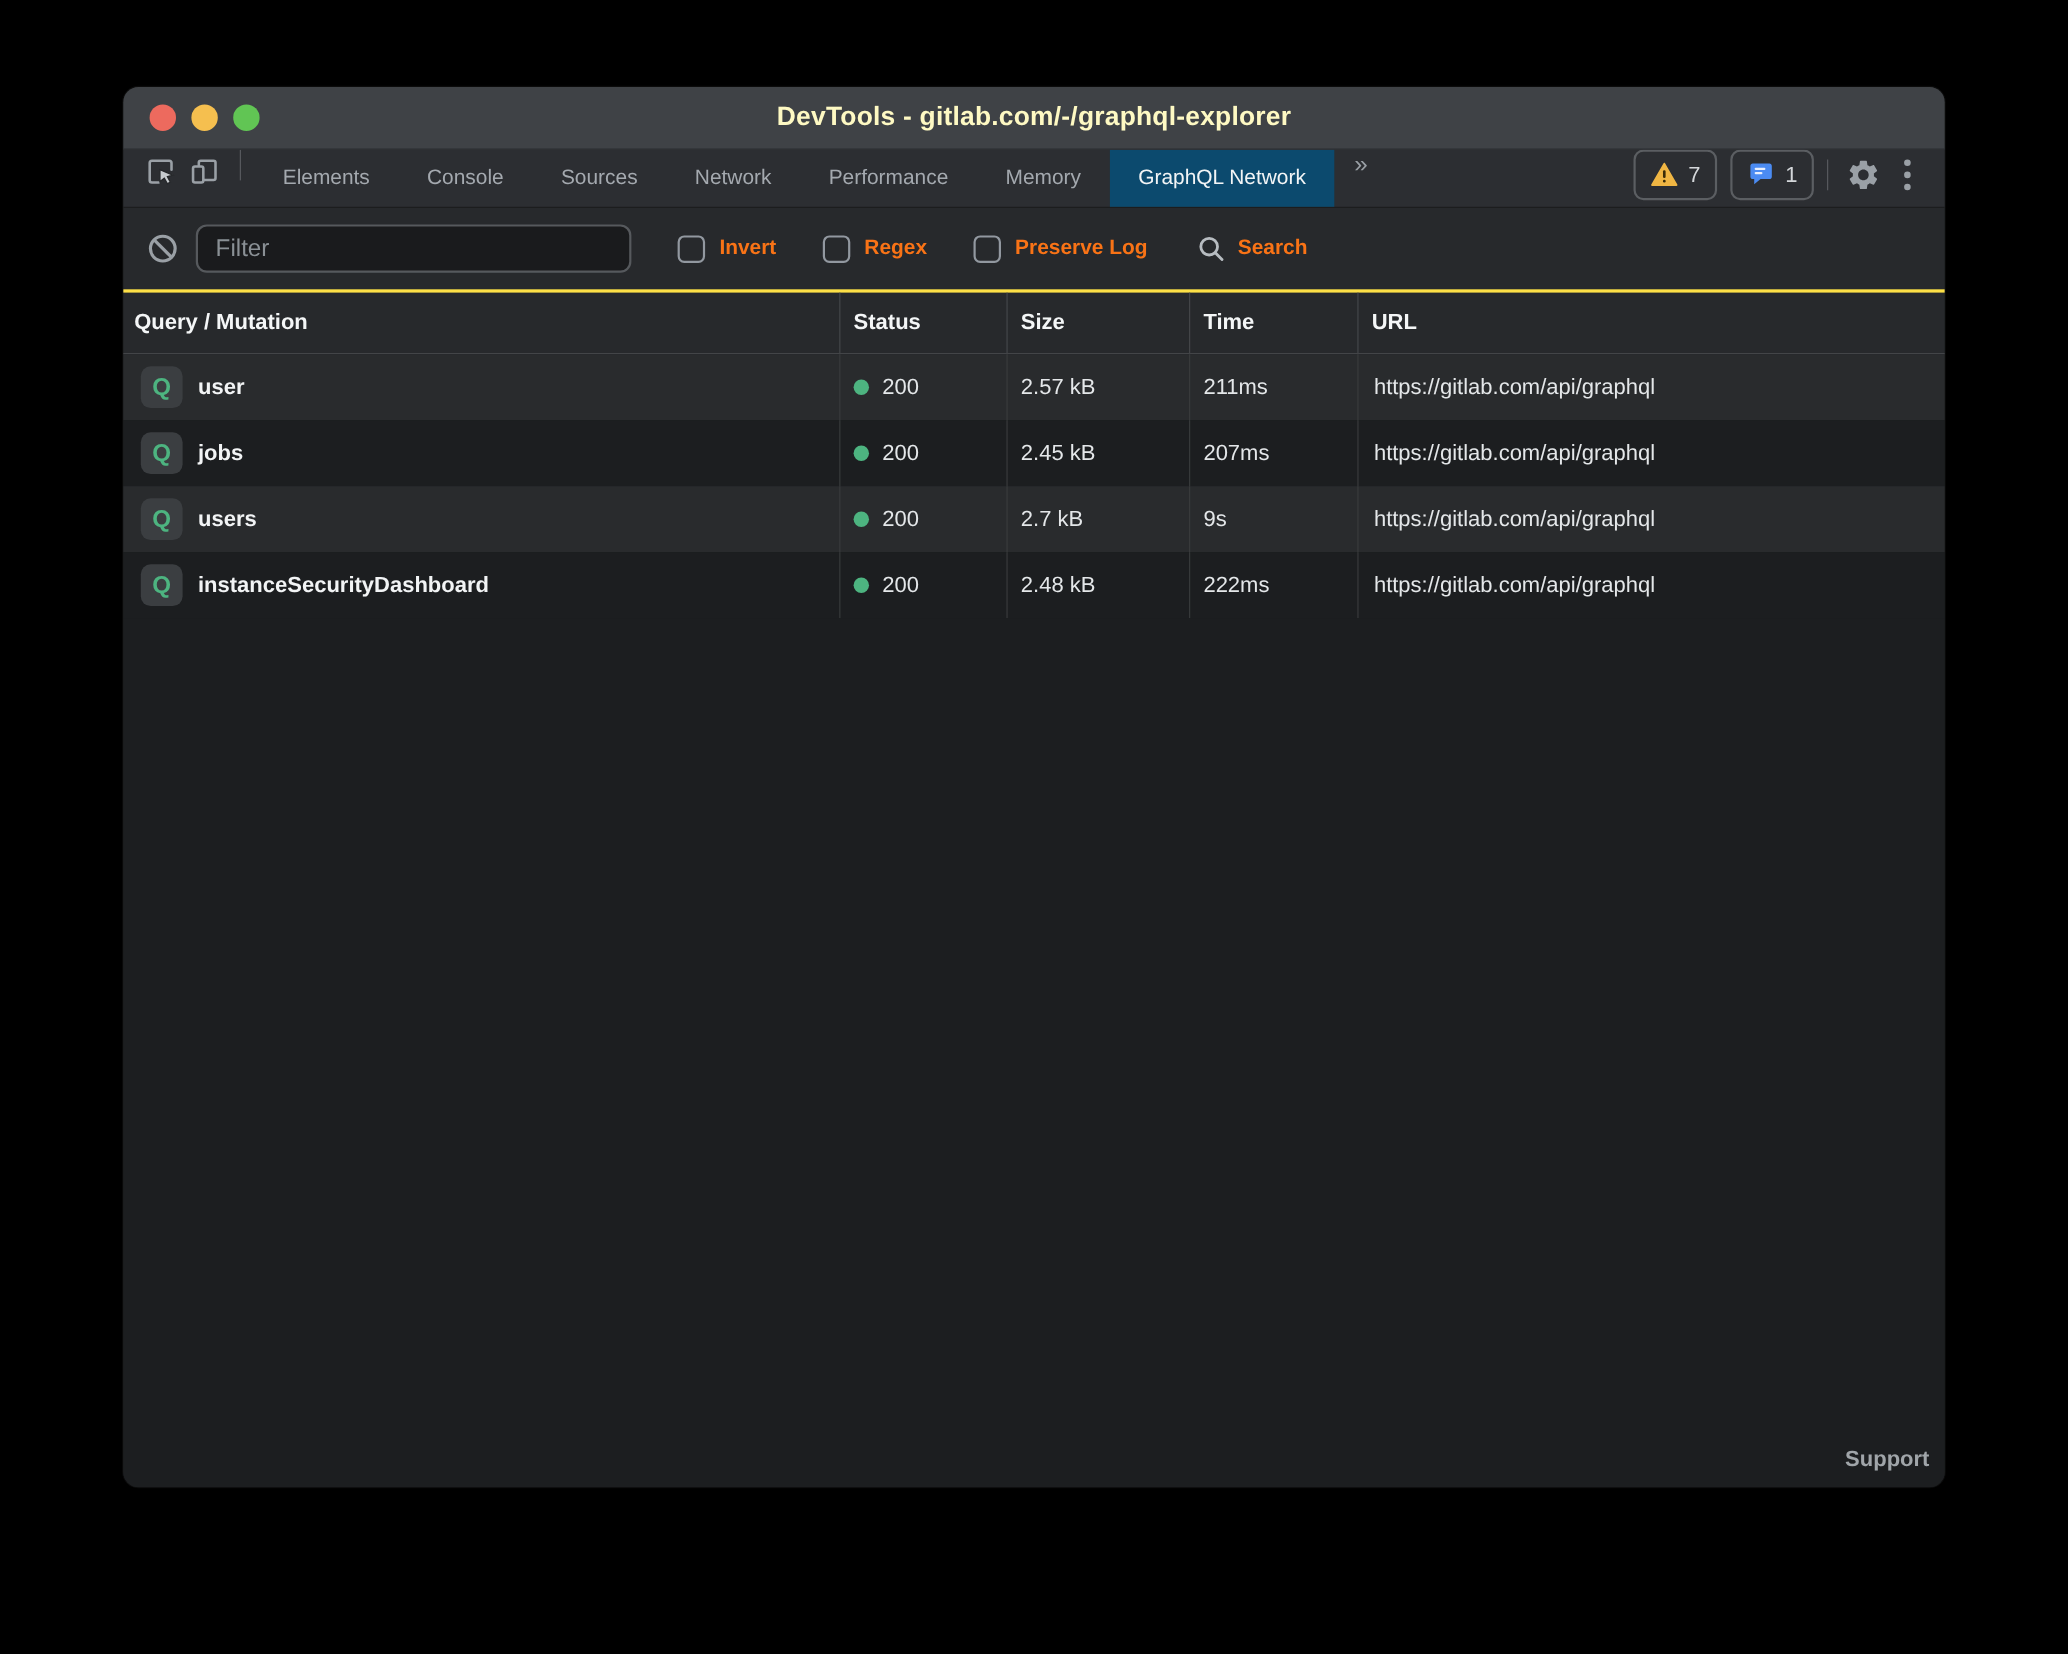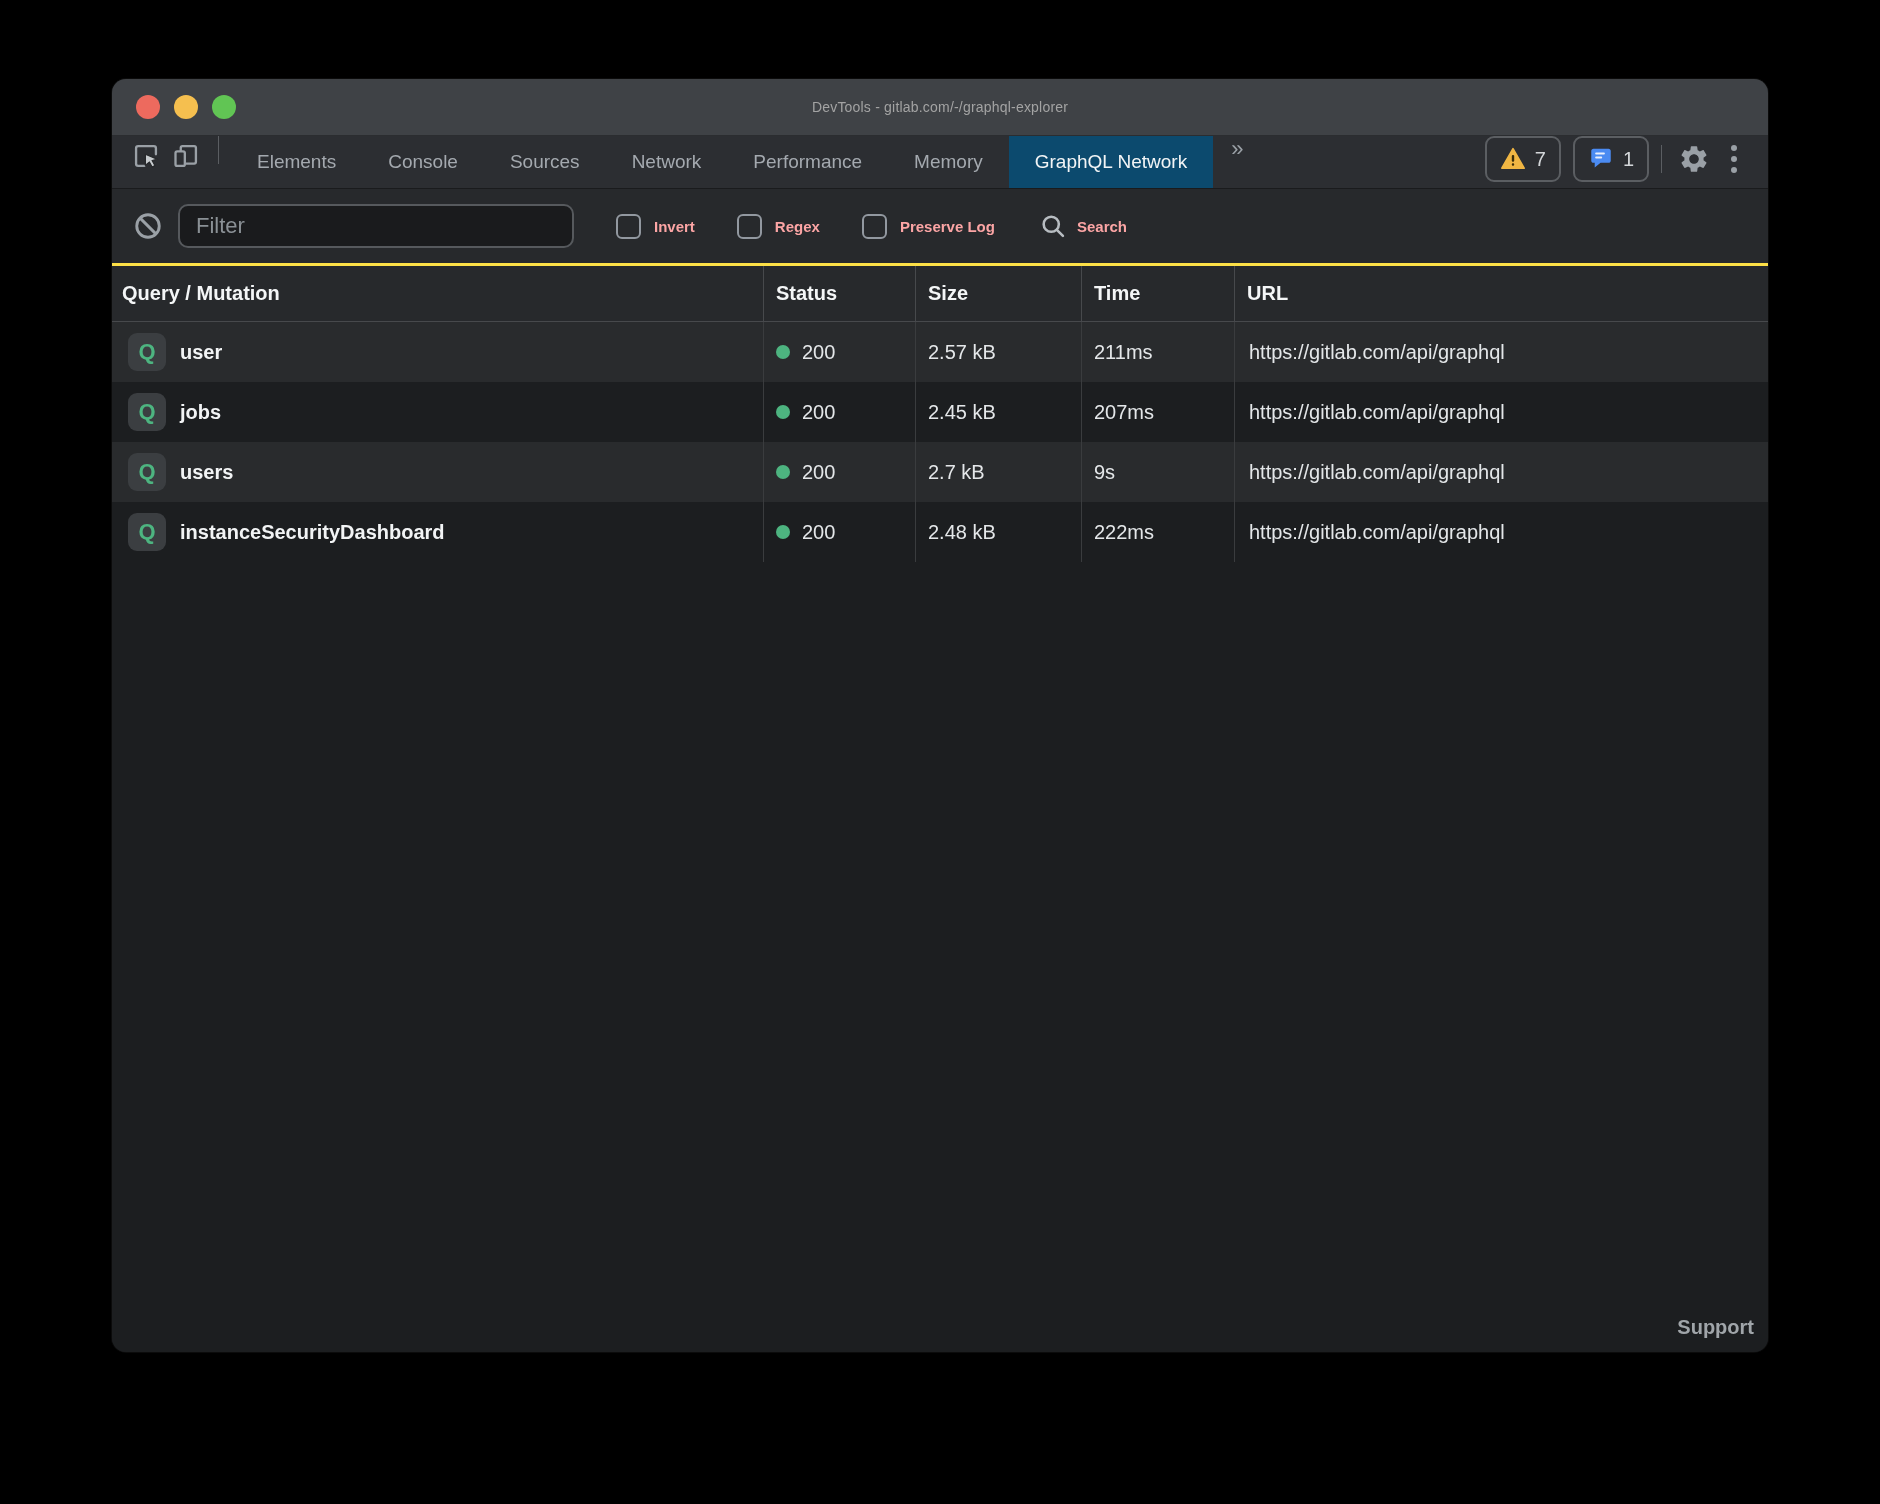--- a/index.html
+++ b/index.html
@@ -19,21 +19,21 @@
   .titlebar{
     height:56px;flex:0 0 56px;background:#3f4246;position:relative;
     display:flex;align-items:center;justify-content:center;
     border-bottom:1px solid #2b2d30;
   }
   .traffic{position:absolute;left:24px;top:0;height:100%;display:flex;align-items:center;gap:14px;}
   .light{width:24px;height:24px;border-radius:50%;display:inline-block;}
   .light.red{background:#ed6a5e;}
   .light.yellow{background:#f5bf4f;}
   .light.green{background:#61c554;}
-  .title{font-size:14px;font-weight:normal;color:#a3a3a3;letter-spacing:.2px;}
+  .title{font-size:24px;font-weight:bold;color:#fef9c3;letter-spacing:.2px;}
   
   .tabbar{
     height:52px;flex:0 0 52px;background:#2c2e32;display:flex;align-items:flex-start;
     border-bottom:1px solid #1a1b1d;padding-left:14px;
   }
   .icon-btn{width:40px;height:40px;display:flex;align-items:center;justify-content:center;flex:0 0 auto;cursor:pointer;}
   .vsep{width:1px;height:28px;background:#5b5e62;margin:0 12px;flex:0 0 auto;}
   #tabs{display:flex;height:100%;align-items:stretch;}
   .tab{
     display:flex;align-items:center;padding:0 26px;font-size:19px;color:#a4a9af;
@@ -60,21 +60,21 @@
     border:2px solid #56595d;border-radius:10px;color:#e8eaed;
     font-size:22px;font-family:"Liberation Sans",sans-serif;
     padding:0 16px;outline:none;box-sizing:border-box;
   }
   .filter-input::placeholder{color:#8a9095;}
   .chk-group{display:flex;align-items:center;gap:13px;margin-left:42px;cursor:pointer;}
   .chk{
     width:21px;height:21px;border:2.5px solid #9298a0;border-radius:6px;
     background:transparent;flex:0 0 auto;
   }
-  .chk-label{font-size:15px;font-weight:bold;color:#fca5a5;white-space:nowrap;}
+  .chk-label{font-size:19px;font-weight:bold;color:#f97316;white-space:nowrap;}
   .search-group{display:flex;align-items:center;gap:10px;margin-left:44px;cursor:pointer;}
   
   .grid{display:grid;grid-template-columns:651px 152px 166px 153px 1fr;}
   .thead{
     height:55px;flex:0 0 55px;background:#27292c;
     border-top:3px solid #fde047;border-bottom:1px solid #47494c;
   }
   .hcell{
     display:flex;align-items:center;font-size:20px;font-weight:bold;color:#f4f6f7;
     padding-left:12px;overflow:hidden;white-space:nowrap;

